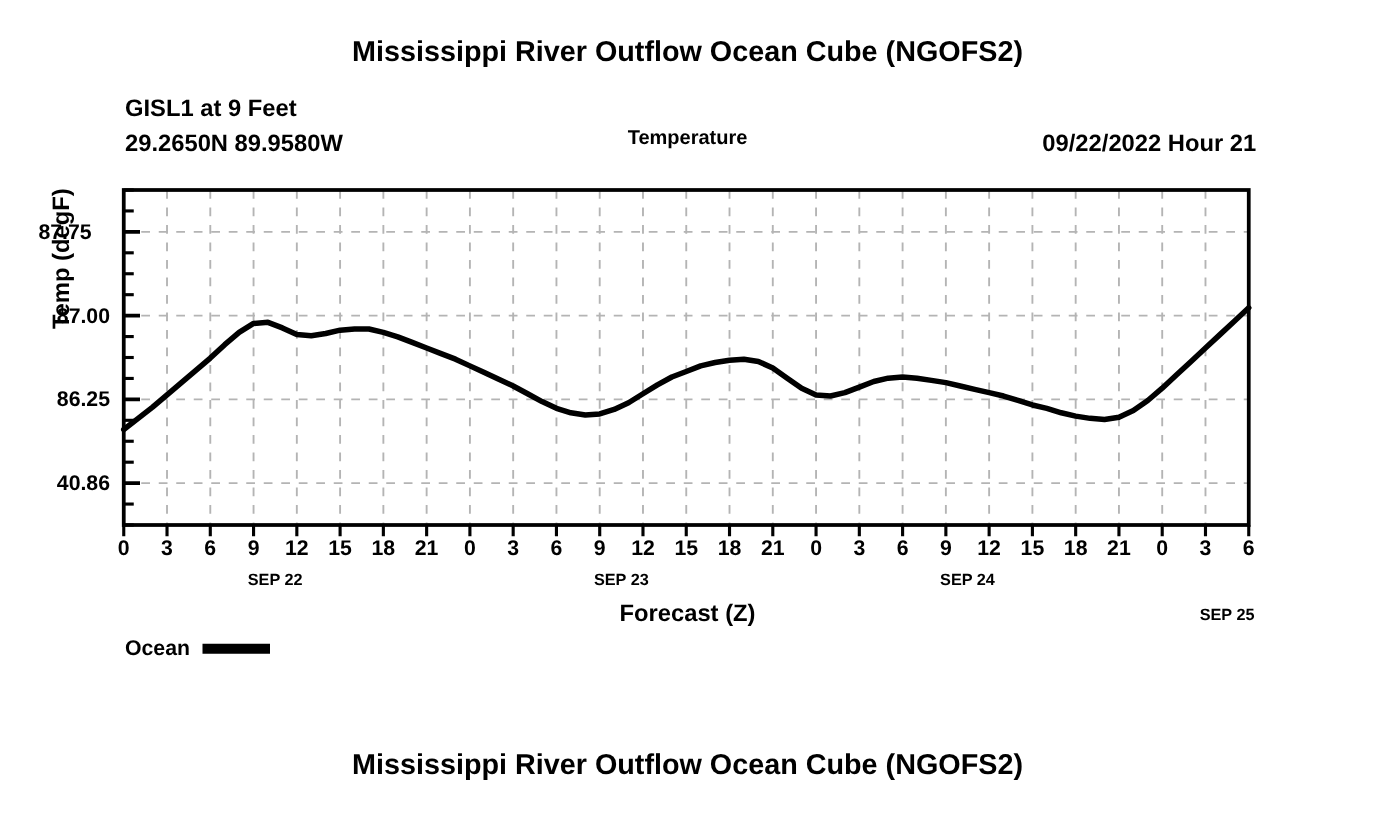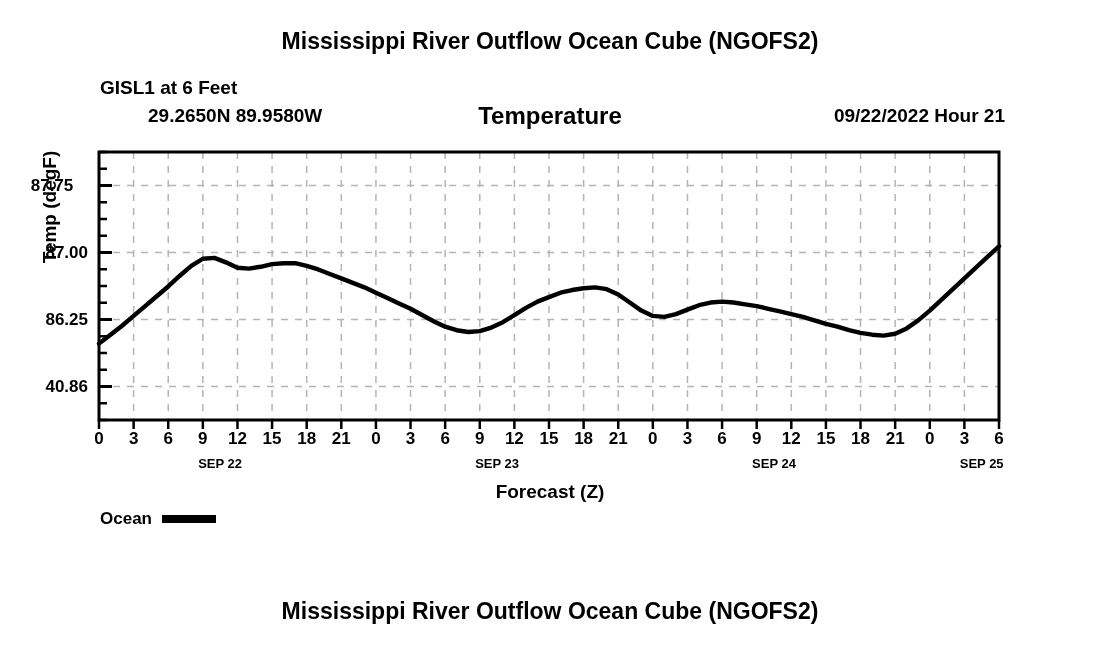--- a/index.html
+++ b/index.html
@@ -43,28 +43,27 @@
     top: 77px;
     left: 100px;
     font-size: 19px;
     font-weight: bold;
   }
   .station-line2 {
     top: 105px;
     left: 100px;
     font-size: 19px;
     font-weight: bold;
-    margin-left: 48px;
   }
   .subtitle-center {
     top: 102px;
     left: 0;
     width: 1100px;
     text-align: center;
-    font-size: 24px;
+    font-size: 16px;
     font-weight: bold;
   }
   .datestamp {
     top: 105px;
     right: 95px;
     font-size: 19px;
     font-weight: bold;
   }
 
   
@@ -153,21 +152,21 @@
     background: #000000;
   }
 </style>
 </head>
 <body>
 
 <div id="page">
 
   <div class="abs title-top">Mississippi River Outflow Ocean Cube (NGOFS2)</div>
 
-  <div class="abs station-line1">GISL1 at 6 Feet</div>
+  <div class="abs station-line1">GISL1 at 9 Feet</div>
   <div class="abs station-line2">29.2650N  89.9580W</div>
   <div class="abs subtitle-center">Temperature</div>
   <div class="abs datestamp">09/22/2022 Hour 21</div>
 
   <div class="abs ylabel">Temp (degF)</div>
   <div class="abs xlabel">Forecast (Z)</div>
 
   <svg class="abs plot-svg" id="plot-svg" width="1100" height="650">
       <line x1="133.6153846153846" x2="133.6153846153846" y1="152" y2="420" stroke="#b4b4b4" stroke-width="1.5" stroke-dasharray="7 7"></line>
       <line x1="168.23076923076923" x2="168.23076923076923" y1="152" y2="420" stroke="#b4b4b4" stroke-width="1.5" stroke-dasharray="7 7"></line>
@@ -276,21 +275,21 @@
       <div class="xtick-label" style="left: 791.308px;">12</div>
       <div class="xtick-label" style="left: 825.923px;">15</div>
       <div class="xtick-label" style="left: 860.538px;">18</div>
       <div class="xtick-label" style="left: 895.154px;">21</div>
       <div class="xtick-label" style="left: 929.769px;">0</div>
       <div class="xtick-label" style="left: 964.385px;">3</div>
       <div class="xtick-label" style="left: 999px;">6</div>
       <div class="xday-label" style="left: 220.154px;">SEP 22</div>
       <div class="xday-label" style="left: 497.077px;">SEP 23</div>
       <div class="xday-label" style="left: 774px;">SEP 24</div>
-      <div class="xday-label" style="left: 981.692px;">SEP 25</div>
+      <div class="xday-label" style="left: 981.692px; margin-top: 28px;">SEP 25</div>
     </div>
 
   <div class="legend">
     <span class="legend-text">Ocean</span>
     <span class="legend-swatch" style="background: rgb(0, 0, 0);"></span>
   </div>
 
   <div class="abs title-bottom">Mississippi River Outflow Ocean Cube (NGOFS2)</div>
 
 </div>

